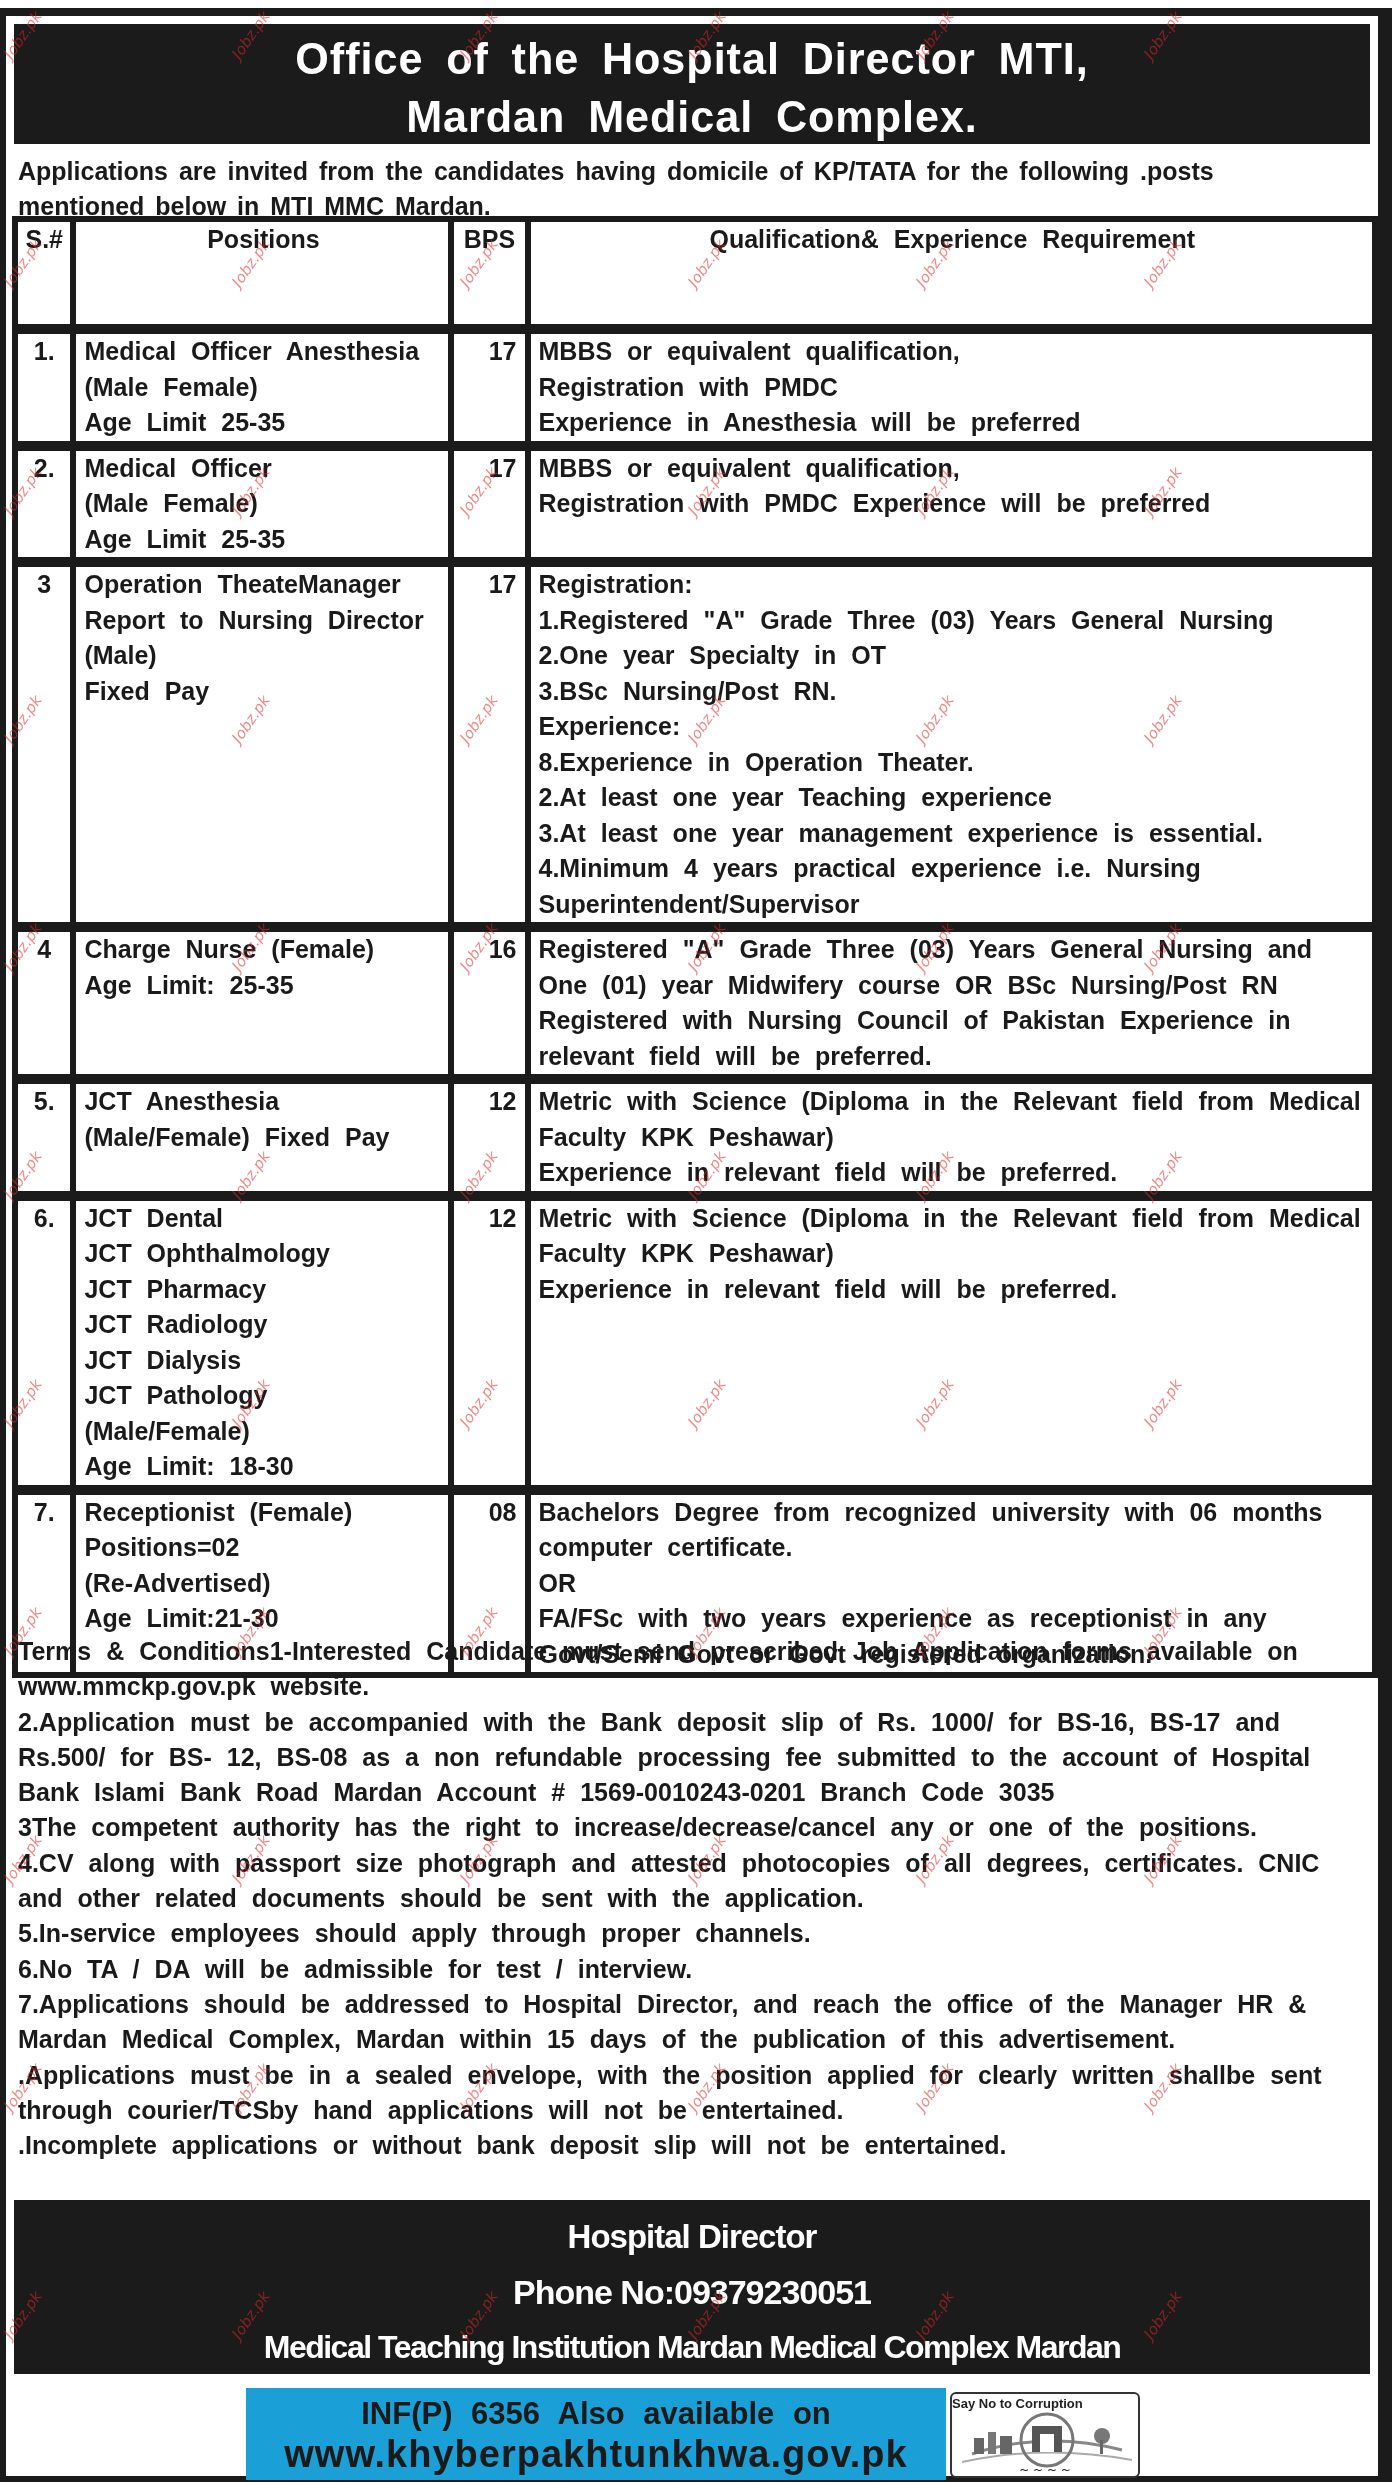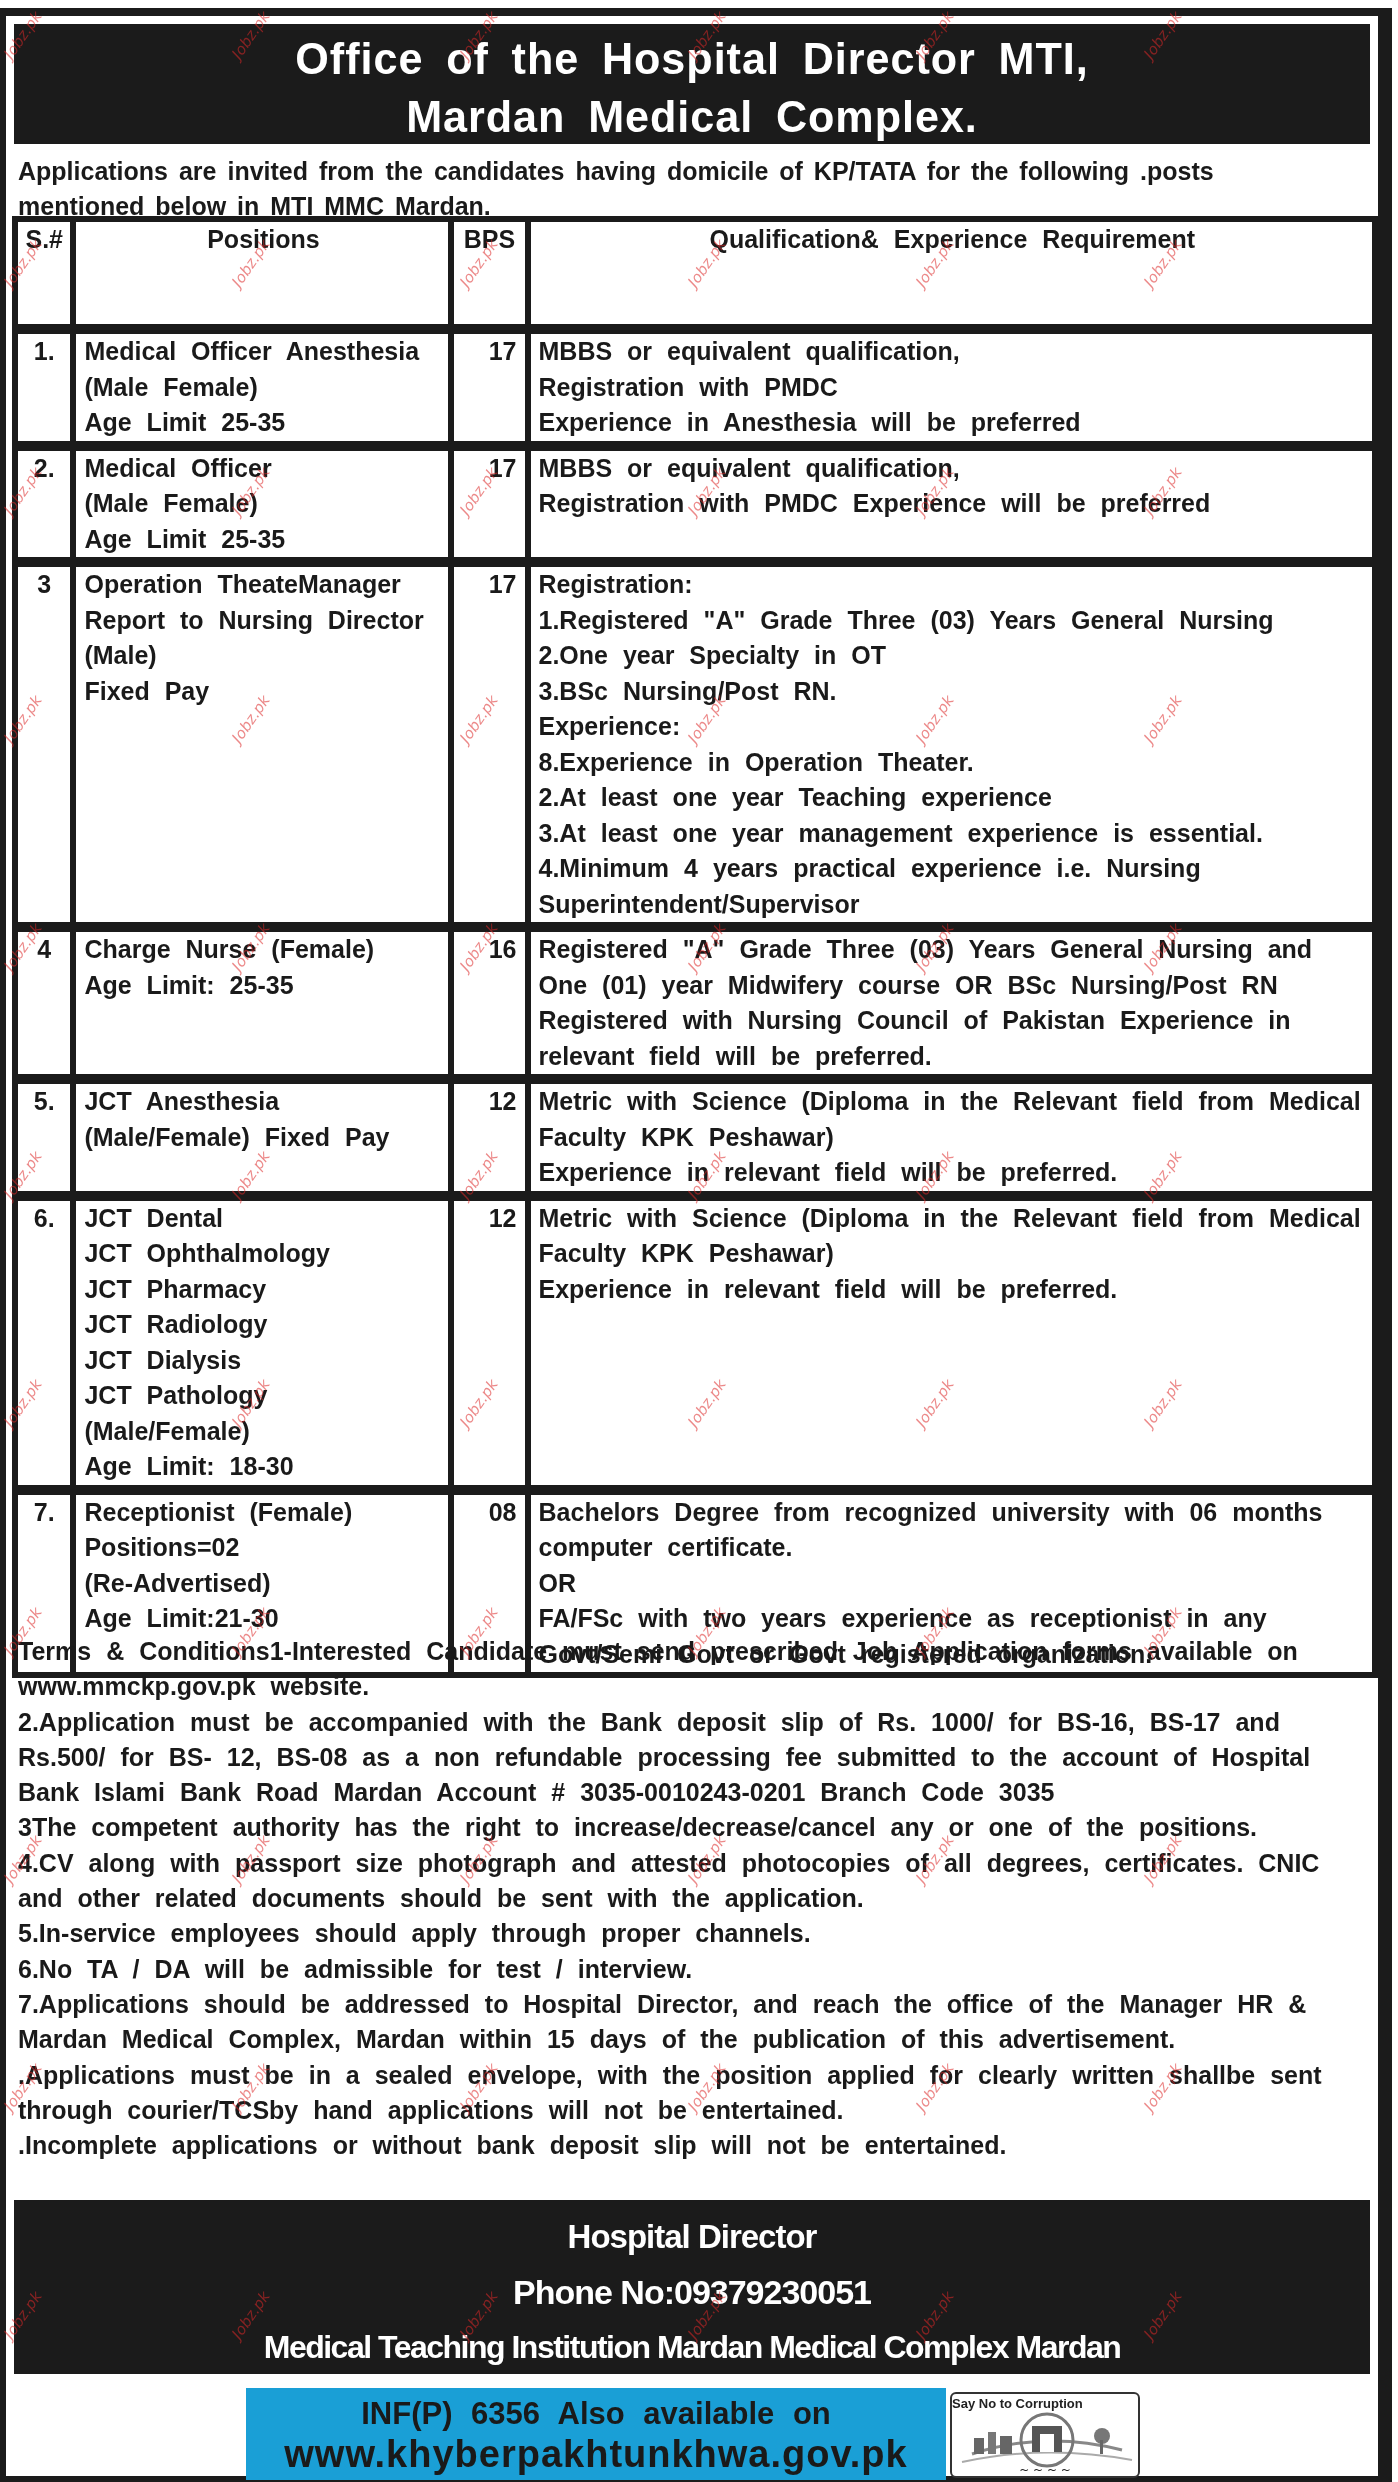--- a/index.html
+++ b/index.html
@@ -220,21 +220,21 @@
           </td>
         </tr>
       </tbody>
   </table>
 
   <div class="terms" id="terms">
       <span class="line wsp">Terms &amp; Conditions1-Interested Candidate must send prescribed Job Application forms available on</span>
       <span class="line wsp">www.mmckp.gov.pk website.</span>
       <span class="line wsp">2.Application must be accompanied with the Bank deposit slip of Rs. 1000/ for BS-16, BS-17 and</span>
       <span class="line wsp">Rs.500/ for BS- 12, BS-08 as a non refundable processing fee submitted to the account of Hospital</span>
-      <span class="line wsp">Bank Islami Bank Road Mardan Account # 3035-0010243-0201 Branch Code 3035</span>
+      <span class="line wsp">Bank Islami Bank Road Mardan Account # 1569-0010243-0201 Branch Code 3035</span>
       <span class="line wsp">3The competent authority has the right to increase/decrease/cancel any or one of the positions.</span>
       <span class="line wsp">4.CV along with passport size photograph and attested photocopies of all degrees, certificates. CNIC</span>
       <span class="line wsp">and other related documents should be sent with the application.</span>
       <span class="line wsp">5.In-service employees should apply through proper channels.</span>
       <span class="line wsp">6.No TA / DA will be admissible for test / interview.</span>
       <span class="line wsp">7.Applications should be addressed to Hospital Director, and reach the office of the Manager HR &amp;</span>
       <span class="line wsp">Mardan Medical Complex, Mardan within 15 days of the publication of this advertisement.</span>
       <span class="line wsp">.Applications must be in a sealed envelope, with the position applied for clearly written shallbe sent</span>
       <span class="line wsp">through courier/TCSby hand applications will not be entertained.</span>
       <span class="line wsp">.Incomplete applications or without bank deposit slip will not be entertained.</span>

